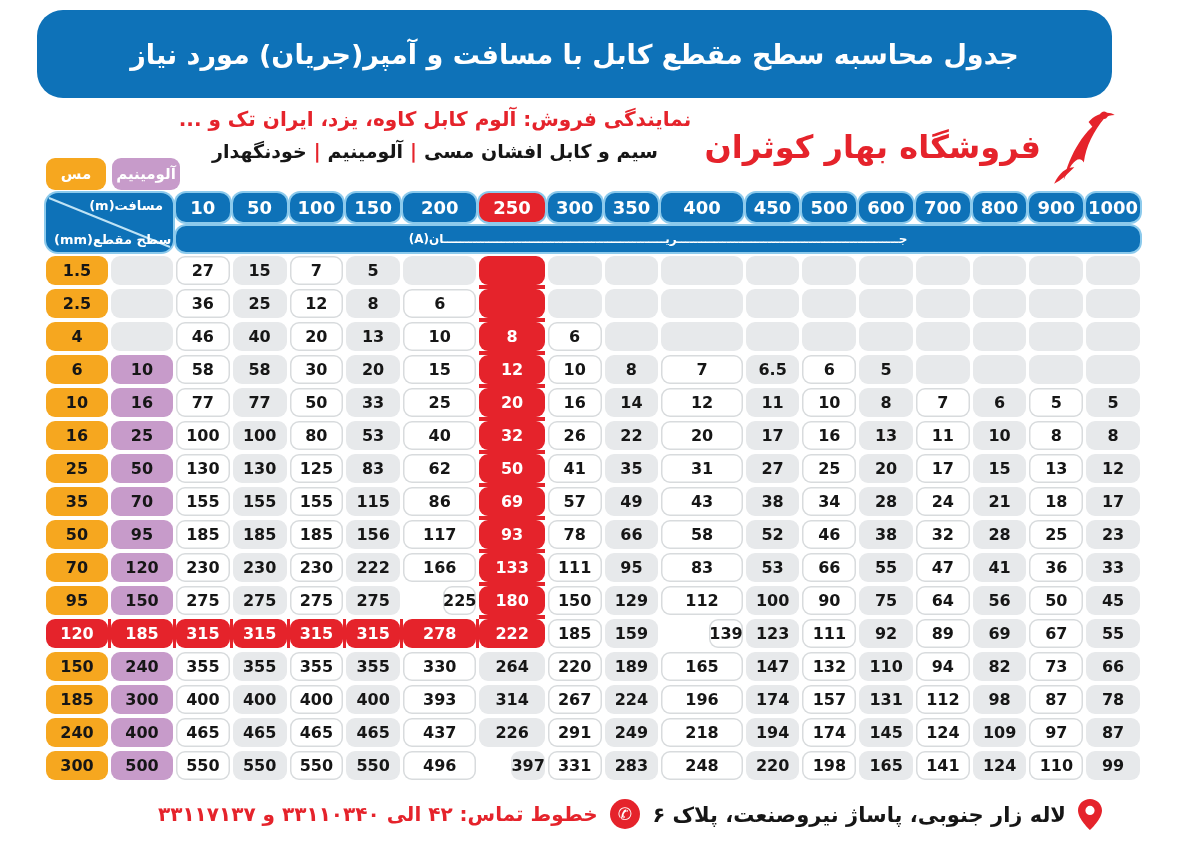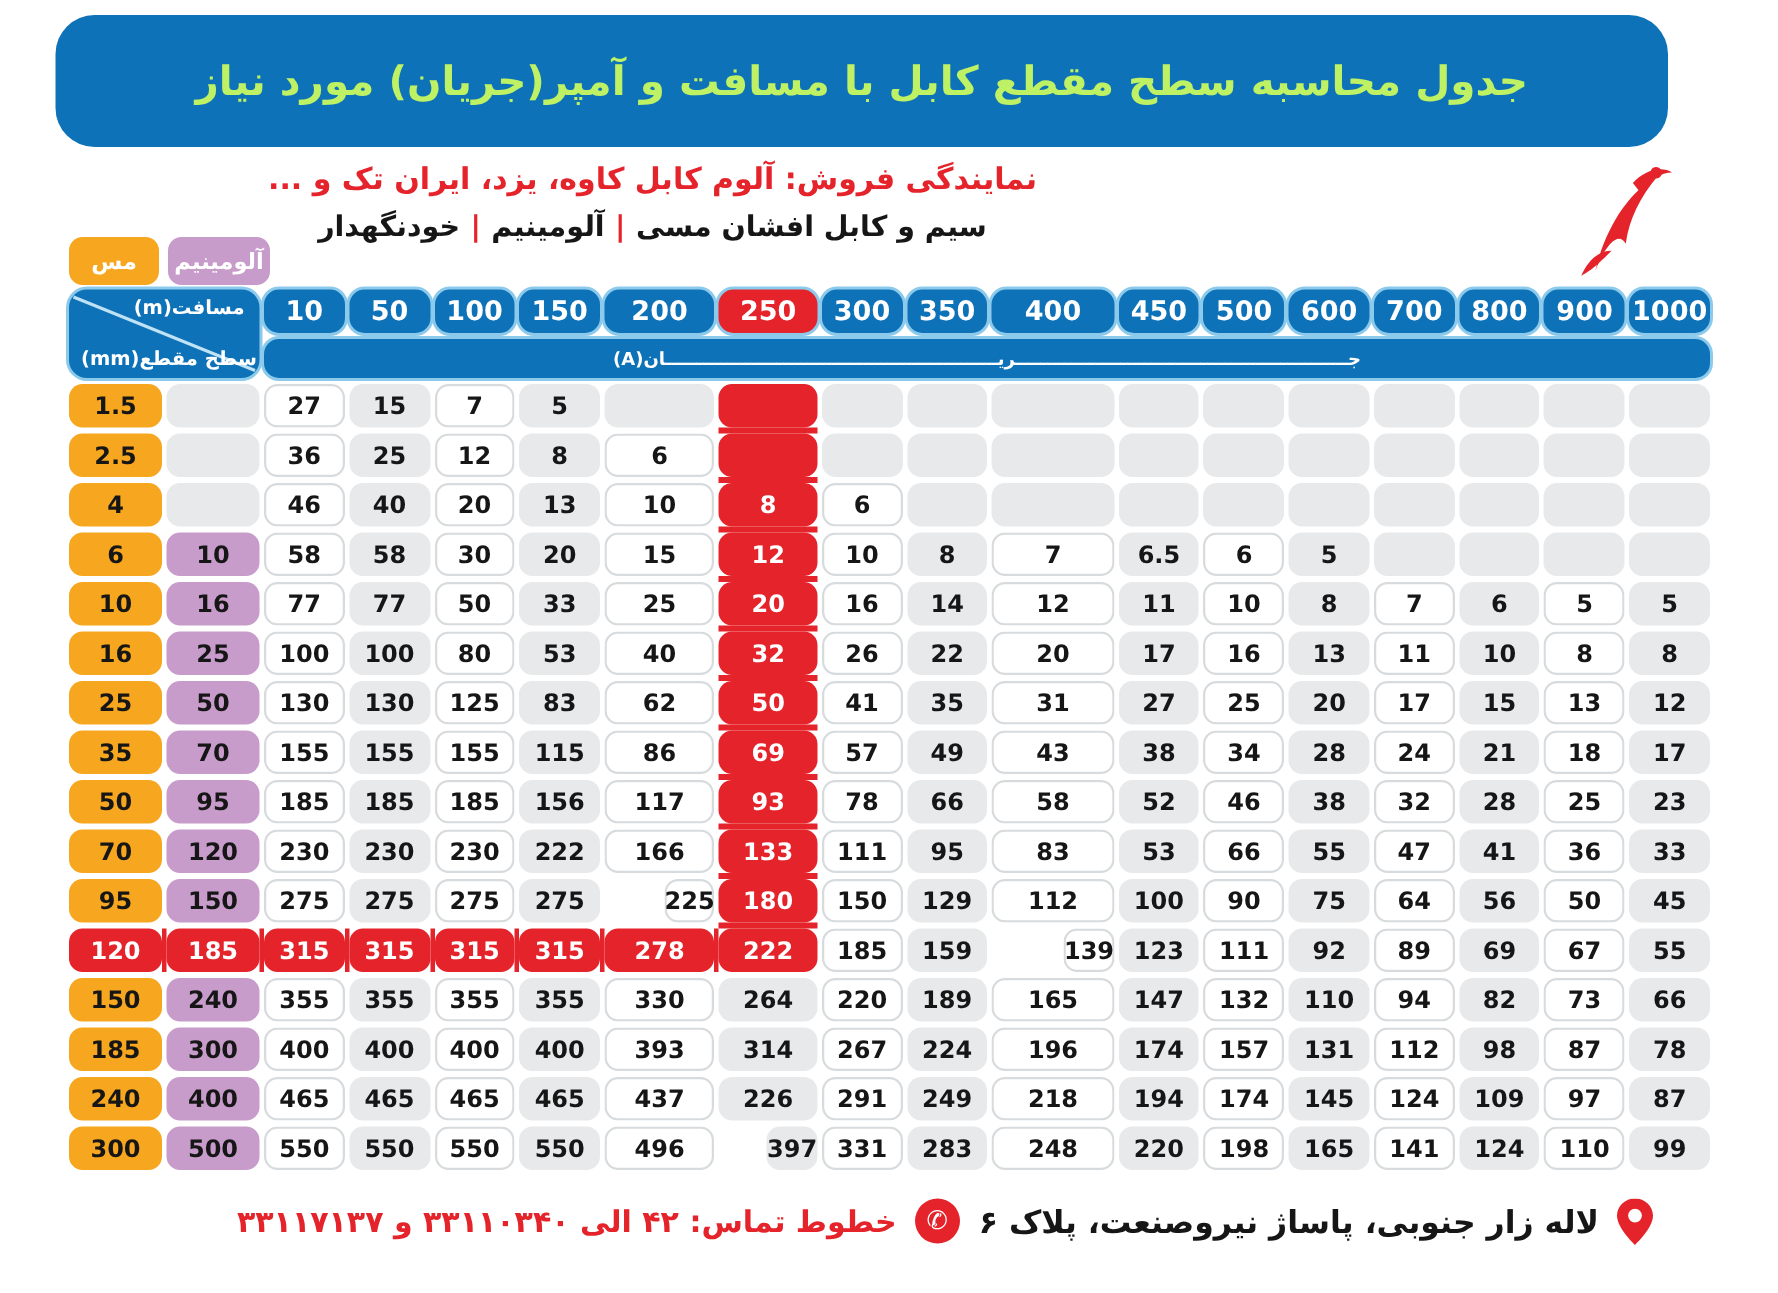--- a/index.html
+++ b/index.html
@@ -4,21 +4,21 @@
 <style>
   :root{
     --blue:#0e72b8; --red:#e5232b; --orange:#f6a71f; --purple:#c79bca;
     --gray:#e7e9eb; --outline:#8ccaec; --ink:#161616;
   }
   *{margin:0;padding:0;box-sizing:border-box;}
   html,body{width:1185px;height:862px;background:#fff;overflow:hidden;}
   body{font-family:"DejaVu Sans", sans-serif;position:relative;}
 
   .banner{position:absolute;left:37px;top:10px;width:1075px;height:88px;
-    background:var(--blue);border-radius:26px;color:#bef264;font-size:27px;font-weight:bold;
+    background:var(--blue);border-radius:26px;color:#ffffff;font-size:27px;font-weight:bold;
     display:flex;align-items:center;justify-content:center;direction:rtl;white-space:nowrap;}
 
   .dealer-line{position:absolute;left:105px;top:107px;width:660px;text-align:center;
     color:var(--red);font-weight:bold;font-size:20px;direction:rtl;white-space:nowrap;}
   .products-line{position:absolute;left:105px;top:140px;width:660px;text-align:center;
     color:var(--ink);font-weight:bold;font-size:19px;direction:rtl;white-space:nowrap;}
   .products-line .sep{color:var(--red);padding:0 7px;font-weight:bold;}
 
   .brand{position:absolute;right:64px;top:108px;height:78px;display:flex;align-items:center;gap:8px;}
   .brand .store-name{color:var(--red);font-size:32px;font-weight:bold;direction:rtl;white-space:nowrap;}
@@ -69,20 +69,21 @@
 
 <div class="banner">جدول محاسبه سطح مقطع کابل با مسافت و آمپر(جریان) مورد نیاز</div>
 
 <div class="dealer-line">نمایندگی فروش: آلوم کابل کاوه، یزد، ایران تک و ...</div>
 
 <div class="products-line">
   <span>سیم و کابل افشان مسی</span><span class="sep">|</span><span>آلومینیم</span><span class="sep">|</span><span>خودنگهدار</span>
 </div>
 
 <div class="brand">
+  <span class="store-name">فروشگاه بهار کوثران</span>
   <svg width="72" height="76" viewBox="0 0 60 64">
     <path fill="#e5232b" d="M12 60 C17 38 30 16 47 7 C37 19 31 31 29 45 C25 38 18 45 12 60 Z"></path>
     <path fill="#e5232b" d="M33 11 C39 4 49 1 55 5 C49 5 42 9 37 16 Z"></path>
     <path fill="#e5232b" d="M4 63 C8 54 14 49 21 49 C15 55 10 60 4 63 Z"></path>
     <path fill="#e5232b" d="M46 2 a3.2 3.2 0 1 0 0.1 0 Z"></path>
   </svg>
 </div>
 
 <div class="tag cu">مس</div>
 <div class="tag al">آلومینیم</div>

